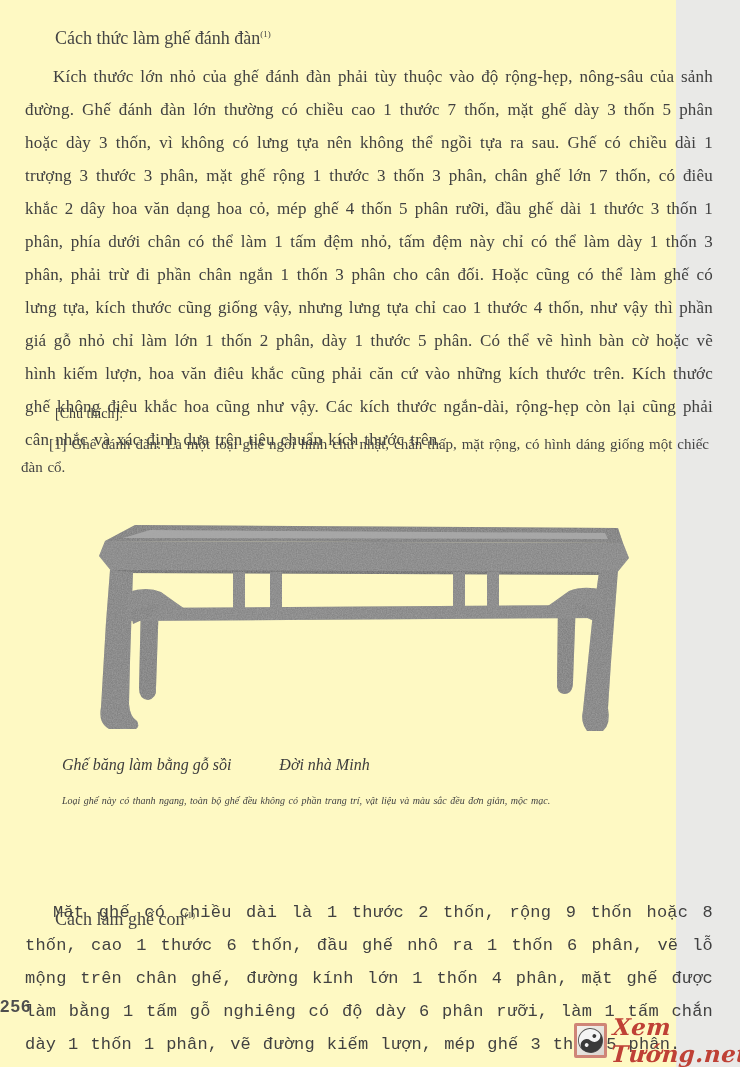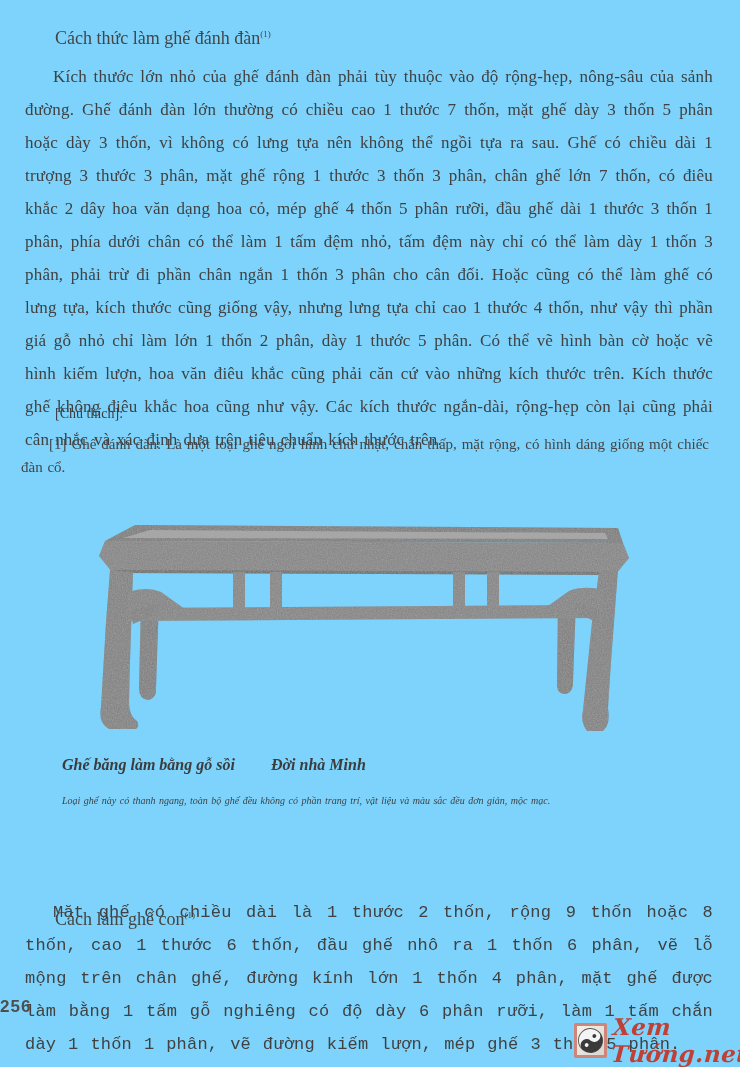--- a/index.html
+++ b/index.html
@@ -1,33 +1,33 @@
 <!DOCTYPE html>
 <html><head>
 <meta charset="utf-8">
 <style>
   html,body{margin:0;padding:0;}
   body{width:740px;height:1067px;overflow:hidden;background:#e9e9e7;}
   .page{
-    position:relative;width:740px;height:1067px;background:#7dd3fc;
+    position:relative;width:676px;height:1067px;background:#fef9c3;
     font-family:"Liberation Serif","DejaVu Serif",serif;color:#3e3e3e;
   }
   .abs{position:absolute;}
   .heading{font-size:18px;color:#454545;}
   .heading sup{font-size:9px;vertical-align:super;}
   .bodytext{
     font-size:17px;line-height:33px;text-align:justify;color:#414141;
     text-indent:28px;letter-spacing:.2px;word-spacing:1.5px;
   }
   .notes-label{font-size:14px;font-weight:normal;color:#3c3c3c;}
   .footnote{
     font-size:15px;line-height:23px;text-align:justify;color:#454545;
     text-indent:28px;word-spacing:1px;
   }
-  .caption-line{display:flex;gap:36px;font-size:16px;font-weight:bold;font-style:italic;color:#3c3c3c;}
+  .caption-line{display:flex;gap:48px;font-size:16px;font-weight:normal;font-style:italic;color:#3c3c3c;}
   .caption-desc{font-size:10px;line-height:24px;font-style:italic;color:#424242;text-align:justify;word-spacing:1px;}
   .pagenum{
     width:710px;text-align:left;font-family:"Liberation Sans","DejaVu Sans",sans-serif;
     font-weight:bold;font-size:17px;color:#4e4e4e;letter-spacing:1px;
   }
   .watermark{display:flex;align-items:center;gap:5px;}
   .wm-text{
     font-family:"DejaVu Serif","Liberation Serif",serif;font-style:italic;font-weight:bold;
     font-size:23px;letter-spacing:.5px;transform:skewX(-4deg);
   }

